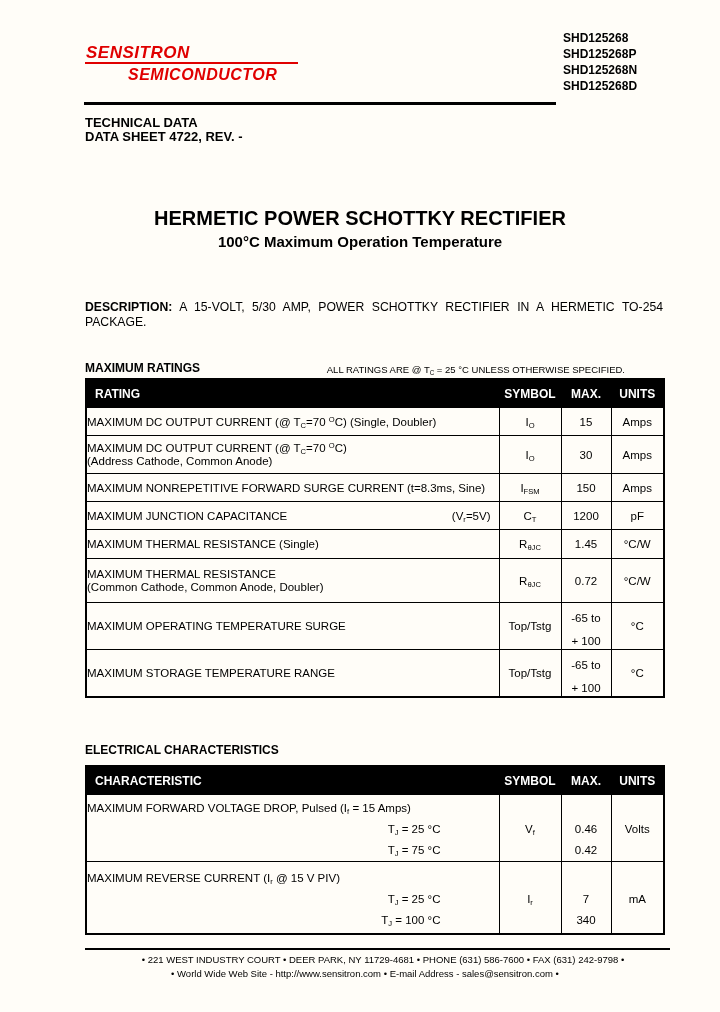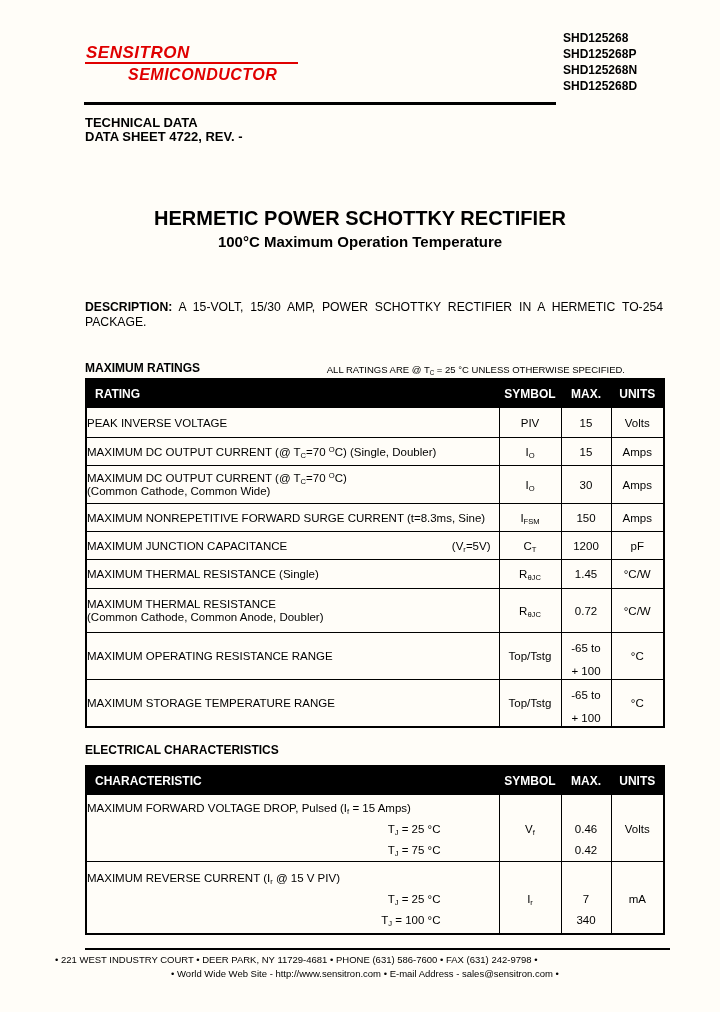--- a/index.html
+++ b/index.html
@@ -110,22 +110,22 @@
   tr.e-r2 td.e-cell { padding-top:6px; }
   td.e-name .cond { text-align:right; padding-right:58px; }
   td.e-sym .slot, td.e-max .slot, td.e-units .slot { text-align:center; }
 
   
   .footer-rule {
     position:absolute; left:85px; top:948px;
     width:585px; height:2px; background:#000;
   }
   .footer-line1 {
-    position:absolute; left:55px; top:954px; width:620px;
-    text-align:left; font-size:9.5px;
+    position:absolute; left:73px; top:954px; width:620px;
+    text-align:center; font-size:9.5px;
   }
   .footer-line2 {
     position:absolute; left:55px; top:968px; width:620px;
     text-align:center; font-size:9.5px;
   }
 </style>
 </head>
 <body>
 
 <div>
@@ -147,21 +147,21 @@
     <div>TECHNICAL DATA</div>
     <div>DATA SHEET 4722, REV. -</div>
   </div>
 
   <div class="doc-title">HERMETIC POWER SCHOTTKY RECTIFIER</div>
   <div class="doc-subtitle">100°C Maximum Operation Temperature</div>
 
   <div class="description">
     <div class="desc-line1">
       <span class="b">DESCRIPTION:</span>
-      <span>A 15-VOLT, 15/30 AMP, POWER SCHOTTKY RECTIFIER IN A HERMETIC TO-254</span>
+      <span>A 15-VOLT, 5/30 AMP, POWER SCHOTTKY RECTIFIER IN A HERMETIC TO-254</span>
     </div>
     <div>PACKAGE.</div>
   </div>
 
   <div class="ratings-heading">MAXIMUM RATINGS</div>
   <div class="ratings-note">ALL RATINGS ARE @ T<sub>C</sub> = 25 °C UNLESS OTHERWISE SPECIFIED.</div>
 
   <table class="ds ratings">
     <colgroup>
         <col class="c-name">
@@ -171,36 +171,30 @@
       </colgroup>
     <thead>
       <tr>
         <th class="col-name">RATING</th>
         <th>SYMBOL</th>
         <th>MAX.</th>
         <th>UNITS</th>
       </tr>
     </thead>
     <tbody>
-      <tr style="height:30px">
-        <td class="name">PEAK INVERSE VOLTAGE</td>
-        <td class="sym">PIV</td>
-        <td class="max">15</td>
-        <td class="units">Volts</td>
-      </tr>
       <tr style="height:28px">
         <td class="name">MAXIMUM DC OUTPUT CURRENT (@ T<sub>C</sub>=70 <sup>O</sup>C) (Single, Doubler)</td>
         <td class="sym">I<sub>O</sub></td>
         <td class="max">15</td>
         <td class="units">Amps</td>
       </tr>
       <tr style="height:38px">
         <td class="name">
           <div>MAXIMUM DC OUTPUT CURRENT (@ T<sub>C</sub>=70 <sup>O</sup>C)</div>
-          <div class="l2">(Common Cathode, Common Wide)</div>
+          <div class="l2">(Address Cathode, Common Anode)</div>
         </td>
         <td class="sym">I<sub>O</sub></td>
         <td class="max">30</td>
         <td class="units">Amps</td>
       </tr>
       <tr style="height:28px">
         <td class="name">MAXIMUM NONREPETITIVE FORWARD SURGE CURRENT (t=8.3ms, Sine)</td>
         <td class="sym">I<sub>FSM</sub></td>
         <td class="max">150</td>
         <td class="units">Amps</td>
@@ -225,21 +219,21 @@
       <tr style="height:44px">
         <td class="name">
           <div>MAXIMUM THERMAL RESISTANCE</div>
           <div class="l2">(Common Cathode, Common Anode, Doubler)</div>
         </td>
         <td class="sym">R<sub>θJC</sub></td>
         <td class="max">0.72</td>
         <td class="units">°C/W</td>
       </tr>
       <tr style="height:47px">
-        <td class="name">MAXIMUM OPERATING RESISTANCE RANGE</td>
+        <td class="name">MAXIMUM OPERATING TEMPERATURE SURGE</td>
         <td class="sym">Top/Tstg</td>
         <td class="max max2line">
           <div>-65 to</div>
           <div>+ 100</div>
         </td>
         <td class="units">°C</td>
       </tr>
       <tr style="height:46px">
         <td class="name">MAXIMUM STORAGE TEMPERATURE RANGE</td>
         <td class="sym">Top/Tstg</td>

